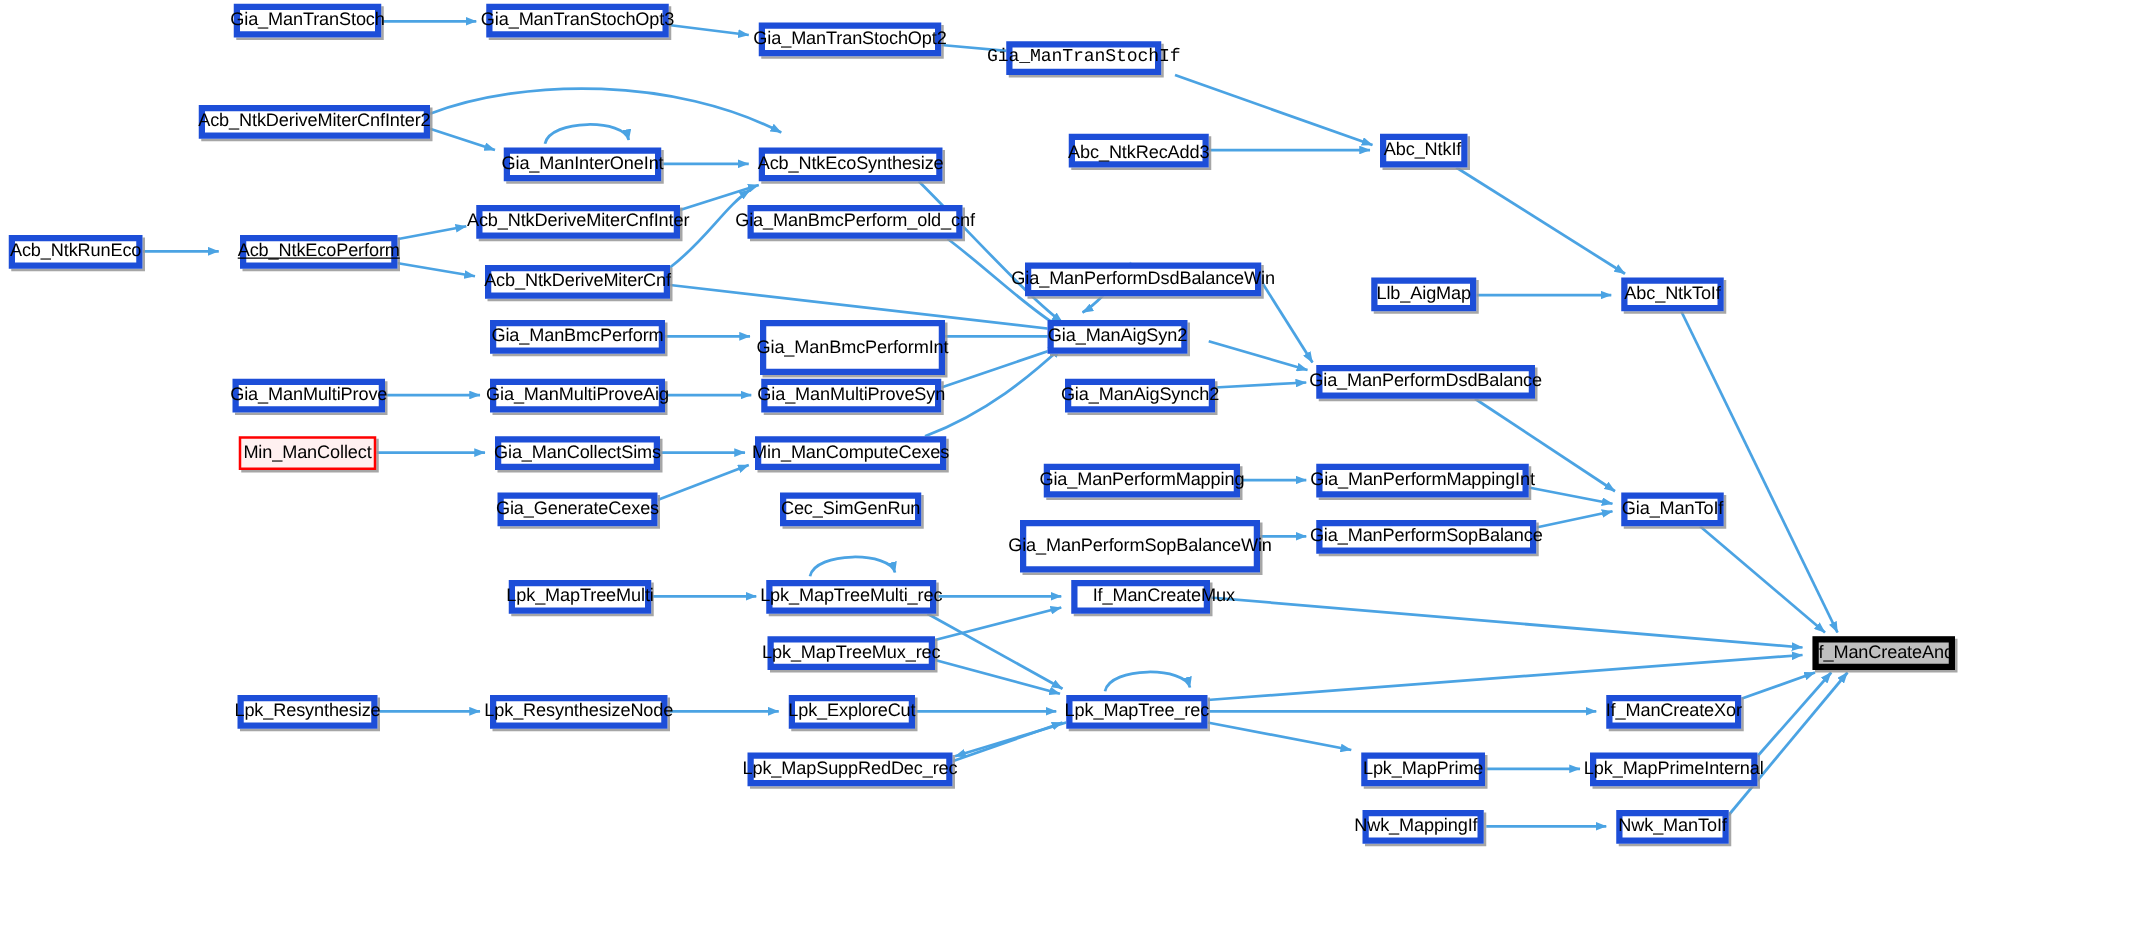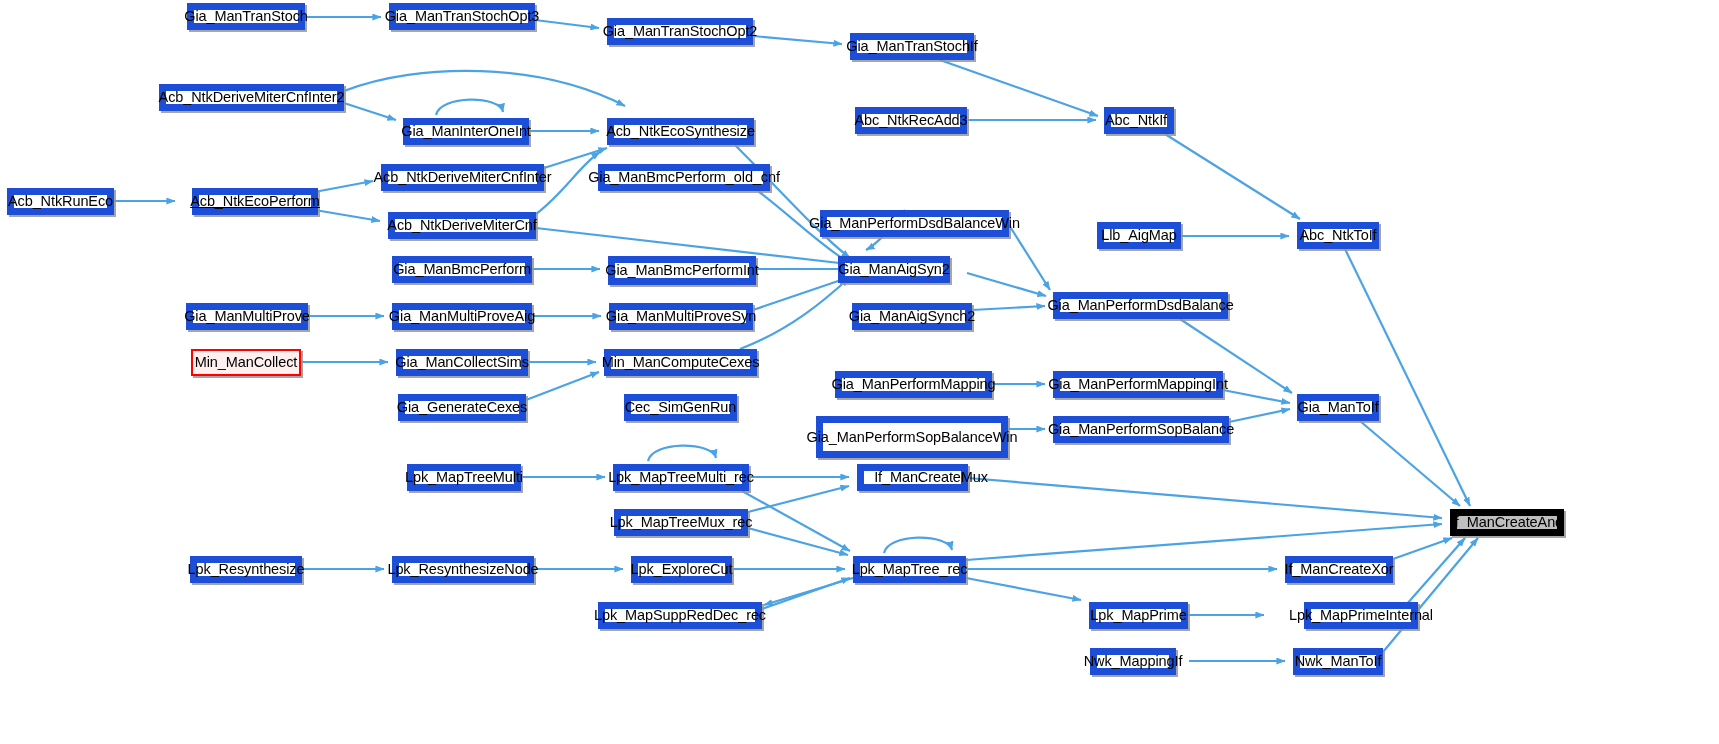--- a/index.html
+++ b/index.html
@@ -3,21 +3,21 @@
 <meta charset="utf-8">
 <style>
   html,body{margin:0;padding:0;background:#ffffff;}
   body{font-family:"Liberation Sans",sans-serif;}
   #graph-root{position:relative;width:1719px;height:744px;background:#ffffff;overflow:hidden;}
   #graph-svg{position:absolute;left:0;top:0;width:1719px;height:744px;}
   .gnode{
     position:absolute;
     box-sizing:border-box;
     background:#ffffff;
-    border:7px solid #1d4ed8;
+    border:5px solid #1d4ed8;
     box-shadow:2px 2px 0 0 rgba(150,150,150,0.85);
     display:flex;
     align-items:center;
     justify-content:center;
     font-size:14.5px;
     line-height:1;
     color:#000000;
     white-space:nowrap;
     letter-spacing:-0.1px;
     cursor:pointer;
@@ -102,21 +102,21 @@
   <div id="node-layer">
       <div class="gnode" style="left: 187px; top: 3px; width: 118px; height: 27px;">
         <span class="lbl">Gia_ManTranStoch</span>
       </div>
       <div class="gnode" style="left: 389px; top: 3px; width: 146px; height: 27px;">
         <span class="lbl">Gia_ManTranStochOpt3</span>
       </div>
       <div class="gnode" style="left: 607px; top: 18px; width: 146px; height: 27px;">
         <span class="lbl">Gia_ManTranStochOpt2</span>
       </div>
-      <div class="gnode" style="left: 850px; top: 33px; width: 124px; height: 27px;">
+      <div class="gnode" style="left: 805px; top: 33px; width: 124px; height: 27px; font-family: Liberation Mono, monospace;">
         <span class="lbl">Gia_ManTranStochIf</span>
       </div>
       <div class="gnode" style="left: 159px; top: 84px; width: 185px; height: 27px;">
         <span class="lbl">Acb_NtkDeriveMiterCnfInter2</span>
       </div>
       <div class="gnode" style="left: 403px; top: 118px; width: 126px; height: 27px;">
         <span class="lbl">Gia_ManInterOneInt</span>
       </div>
       <div class="gnode" style="left: 607px; top: 118px; width: 147px; height: 27px;">
         <span class="lbl">Acb_NtkEcoSynthesize</span>
@@ -147,21 +147,21 @@
       </div>
       <div class="gnode" style="left: 1097px; top: 222px; width: 84px; height: 27px;">
         <span class="lbl">Llb_AigMap</span>
       </div>
       <div class="gnode" style="left: 1297px; top: 222px; width: 82px; height: 27px;">
         <span class="lbl">Abc_NtkToIf</span>
       </div>
       <div class="gnode" style="left: 392px; top: 256px; width: 140px; height: 27px;">
         <span class="lbl">Gia_ManBmcPerform</span>
       </div>
-      <div class="gnode" style="left: 608px; top: 256px; width: 148px; height: 29px;">
+      <div class="gnode" style="left: 608px; top: 256px; width: 148px; height: 44px;">
         <span class="lbl">Gia_ManBmcPerformInt</span>
       </div>
       <div class="gnode" style="left: 838px; top: 256px; width: 112px; height: 27px;">
         <span class="lbl">Gia_ManAigSyn2</span>
       </div>
       <div class="gnode" style="left: 186px; top: 303px; width: 122px; height: 27px;">
         <span class="lbl">Gia_ManMultiProve</span>
       </div>
       <div class="gnode" style="left: 392px; top: 303px; width: 140px; height: 27px;">
         <span class="lbl">Gia_ManMultiProveAig</span>
@@ -234,23 +234,23 @@
       </div>
       <div class="gnode" style="left: 1285px; top: 556px; width: 108px; height: 27px;">
         <span class="lbl">If_ManCreateXor</span>
       </div>
       <div class="gnode" style="left: 598px; top: 602px; width: 164px; height: 27px;">
         <span class="lbl">Lpk_MapSuppRedDec_rec</span>
       </div>
       <div class="gnode" style="left: 1089px; top: 602px; width: 99px; height: 27px;">
         <span class="lbl">Lpk_MapPrime</span>
       </div>
-      <div class="gnode" style="left: 1272px; top: 602px; width: 114px; height: 27px; margin-left: 32px;">
+      <div class="gnode" style="left: 1272px; top: 602px; width: 134px; height: 27px;">
         <span class="lbl">Lpk_MapPrimeInternal</span>
       </div>
-      <div class="gnode" style="left: 1090px; top: 648px; width: 86px; height: 27px;">
+      <div class="gnode" style="left: 1090px; top: 648px; width: 97px; height: 27px; justify-content: flex-end;">
         <span class="lbl">Nwk_MappingIf</span>
       </div>
       <div class="gnode" style="left: 1293px; top: 648px; width: 90px; height: 27px;">
         <span class="lbl">Nwk_ManToIf</span>
       </div>
     </div>
 </div>
 
 </body></html>

